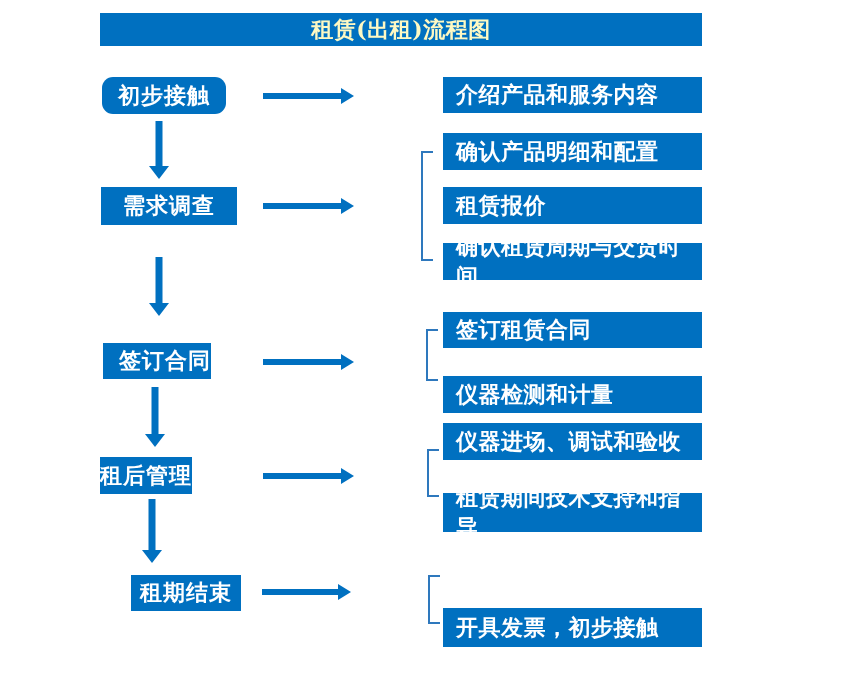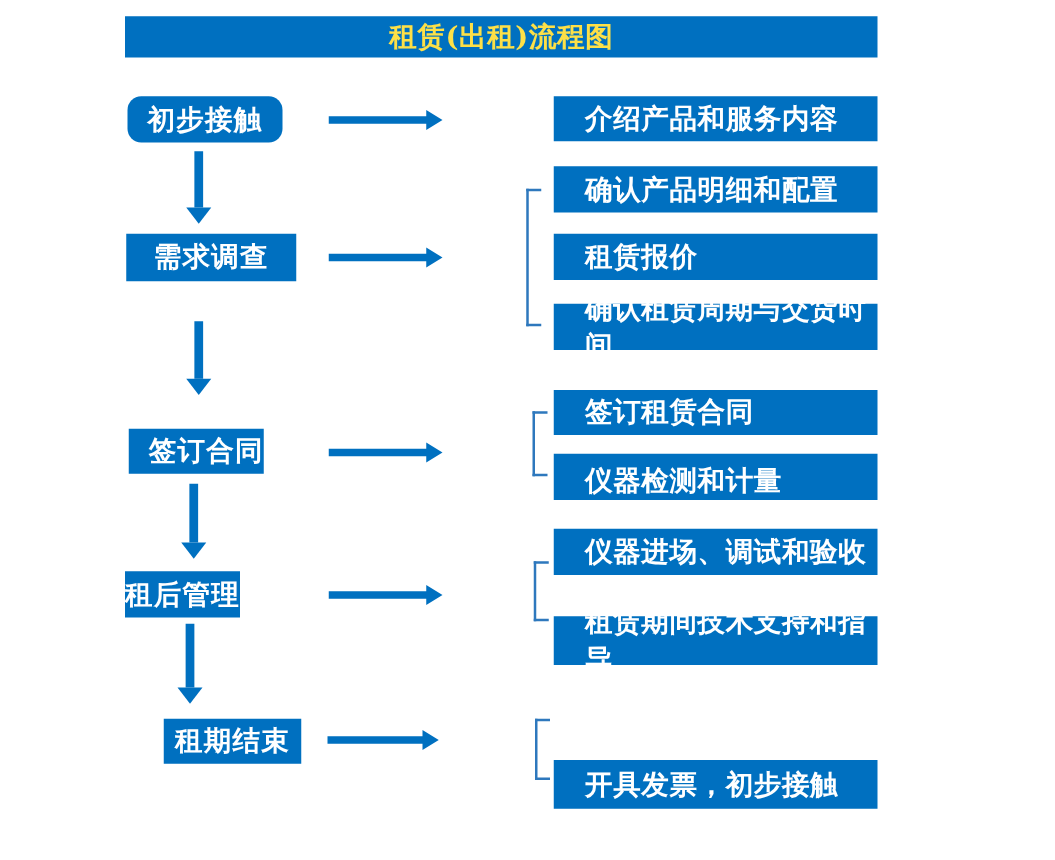--- a/index.html
+++ b/index.html
@@ -18,21 +18,21 @@
   .title-bar {
     position: absolute;
     left: 100px; top: 13px;
     width: 602px; height: 33px;
     background: #0070C0;
     display: flex;
     align-items: center;
     justify-content: center;
   }
   .title-bar span {
-    color: #fde047;
+    color: #fef9c3;
     font-size: 22px;
     font-weight: bold;
     letter-spacing: 0.5px;
   }
   .step-box {
     position: absolute;
     background: #0070C0;
     color: #ffffff;
     font-size: 22px;
     font-weight: bold;
@@ -45,21 +45,21 @@
     position: absolute;
     left: 443px;
     width: 259px;
     background: #0070C0;
     color: #ffffff;
     font-size: 22px;
     font-weight: bold;
     letter-spacing: 0.5px;
     display: flex;
     align-items: center;
-    padding-left: 25px;
+    padding-left: 13px;
     box-sizing: border-box;
   }
   
   .varrow {
     position: absolute;
     width: 20px;
   }
   .varrow .shaft {
     position: absolute;
     left: 50%;
@@ -191,21 +191,21 @@
   <div class="detail-box" style="top:187px;height:37px;">
     <span>租赁报价</span>
   </div>
   <div class="detail-box" style="top:243px;height:37px;">
     <span>确认租赁周期与交货时间</span>
   </div>
 
   <div class="detail-box" style="top:312px;height:36px;">
     <span>签订租赁合同</span>
   </div>
-  <div class="detail-box" style="top:363px;height:37px;align-items:flex-end;">
+  <div class="detail-box" style="top:376px;height:37px;">
     <span>仪器检测和计量</span>
   </div>
 
   <div class="detail-box" style="top:423px;height:37px;">
     <span>仪器进场、调试和验收</span>
   </div>
   <div class="detail-box" style="top:493px;height:39px;">
     <span>租赁期间技术支持和指导</span>
   </div>
 

